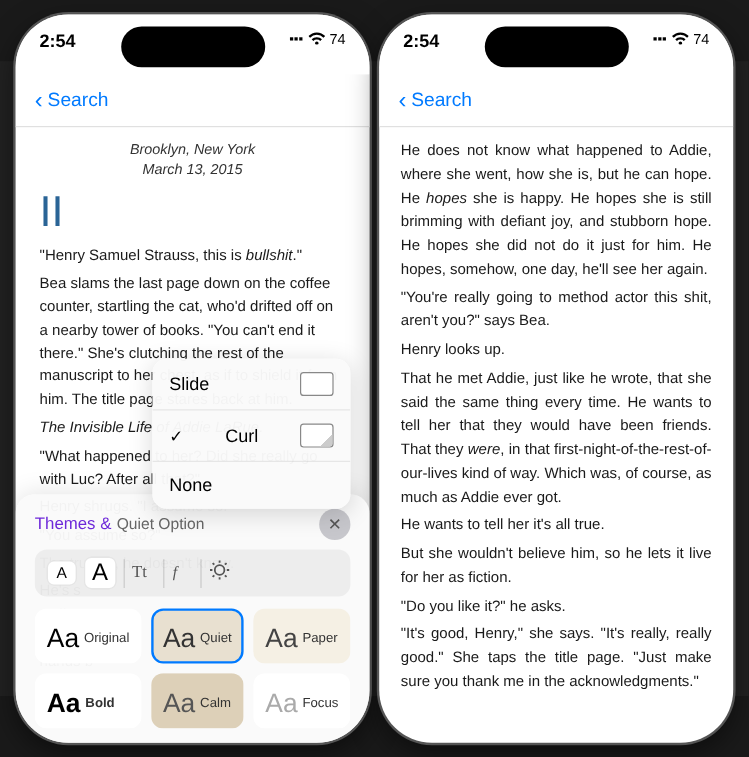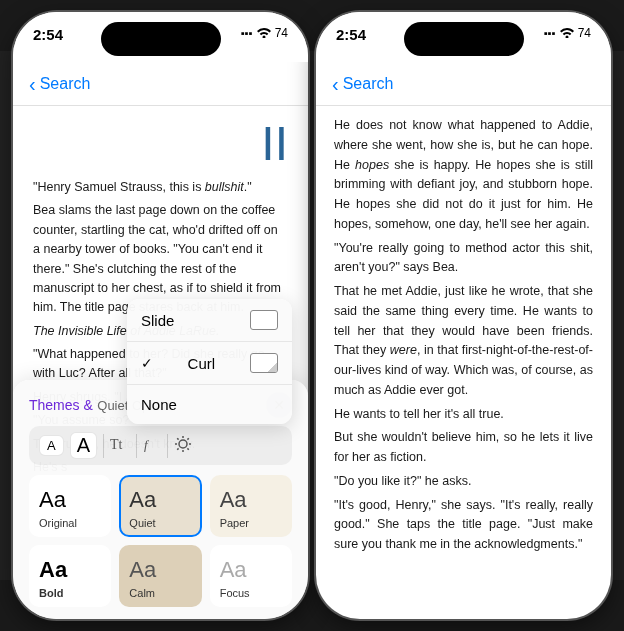--- a/index.html
+++ b/index.html
@@ -114,22 +114,22 @@
     }
 
     .book-header .location {
       font-style: italic;
       font-size: 12px;
       color: #333;
       line-height: 1.4;
     }
 
     .book-chapter {
-      text-align: right;
-      font-size: 48px;
+      text-align: left;
+      font-size: 36px;
       font-weight: 300;
       color: #2a6496;
       margin: 4px 0 10px;
       line-height: 1;
     }
 
     .book-text {
       font-size: 12.5px;
       line-height: 1.55;
       color: #1a1a1a;
@@ -244,21 +244,22 @@
       display: grid;
       grid-template-columns: repeat(3, 1fr);
       gap: 8px;
       padding-bottom: 6px;
     }
 
     .theme-card {
       border-radius: 10px;
       padding: 10px 8px 6px;
       display: flex;
-      flex-direction: column;
+      flex-direction: row;
+      align-items: center;
       gap: 4px;
       cursor: pointer;
       border: 2px solid transparent;
       position: relative;
     }
 
     .theme-card.selected {
       border-color: #007AFF;
     }
 
@@ -324,20 +325,23 @@
     </div>
 
     <div class="nav-bar">
       <div class="nav-back">
         <span class="nav-back-chevron">‹</span>
         <span>Search</span>
       </div>
     </div>
 
     <div class="left-content">
+      <div class="book-header">
+        <div class="location">Brooklyn, New York<br>March 13, 2015</div>
+      </div>
       <div class="book-chapter">II</div>
       <div class="book-text">
         <p>"Henry Samuel Strauss, this is <em>bullshit</em>."</p>
         <p>Bea slams the last page down on the coffee counter, startling the cat, who'd drifted off on a nearby tower of books. "You can't end it there." She's clutching the rest of the manuscript to her chest, as if to shield it from him. The title page stares back at him.</p>
         <p><em>The Invisible Life of Addie LaRue.</em></p>
         <p>"What happened to her? Did she really go with Luc? After all that?"</p>
         <p>Henry shrugs. "I assume so."</p>
         <p>"You assume so?"</p>
         <p>The truth is, he doesn't know.</p>
         <p>He's s<br>scribe t<br>them in<br>hands b</p>
@@ -452,20 +456,21 @@
     <div class="nav-bar">
       <div class="nav-back">
         <span class="nav-back-chevron">‹</span>
         <span>Search</span>
       </div>
     </div>
 
     <div class="right-content">
       <p>He does not know what happened to Addie, where she went, how she is, but he can hope. He <em>hopes</em> she is happy. He hopes she is still brimming with defiant joy, and stubborn hope. He hopes she did not do it just for him. He hopes, somehow, one day, he'll see her again.</p>
       <p>"You're really going to method actor this shit, aren't you?" says Bea.</p>
+      <p>Henry looks up.</p>
       <p>That he met Addie, just like he wrote, that she said the same thing every time. He wants to tell her that they would have been friends. That they <em>were</em>, in that first-night-of-the-rest-of-our-lives kind of way. Which was, of course, as much as Addie ever got.</p>
       <p>He wants to tell her it's all true.</p>
       <p>But she wouldn't believe him, so he lets it live for her as fiction.</p>
       <p>"Do you like it?" he asks.</p>
       <p>"It's good, Henry," she says. "It's really, really good." She taps the title page. "Just make sure you thank me in the acknowledgments."</p>
 
     </div>
   </div>
 
 </div>

